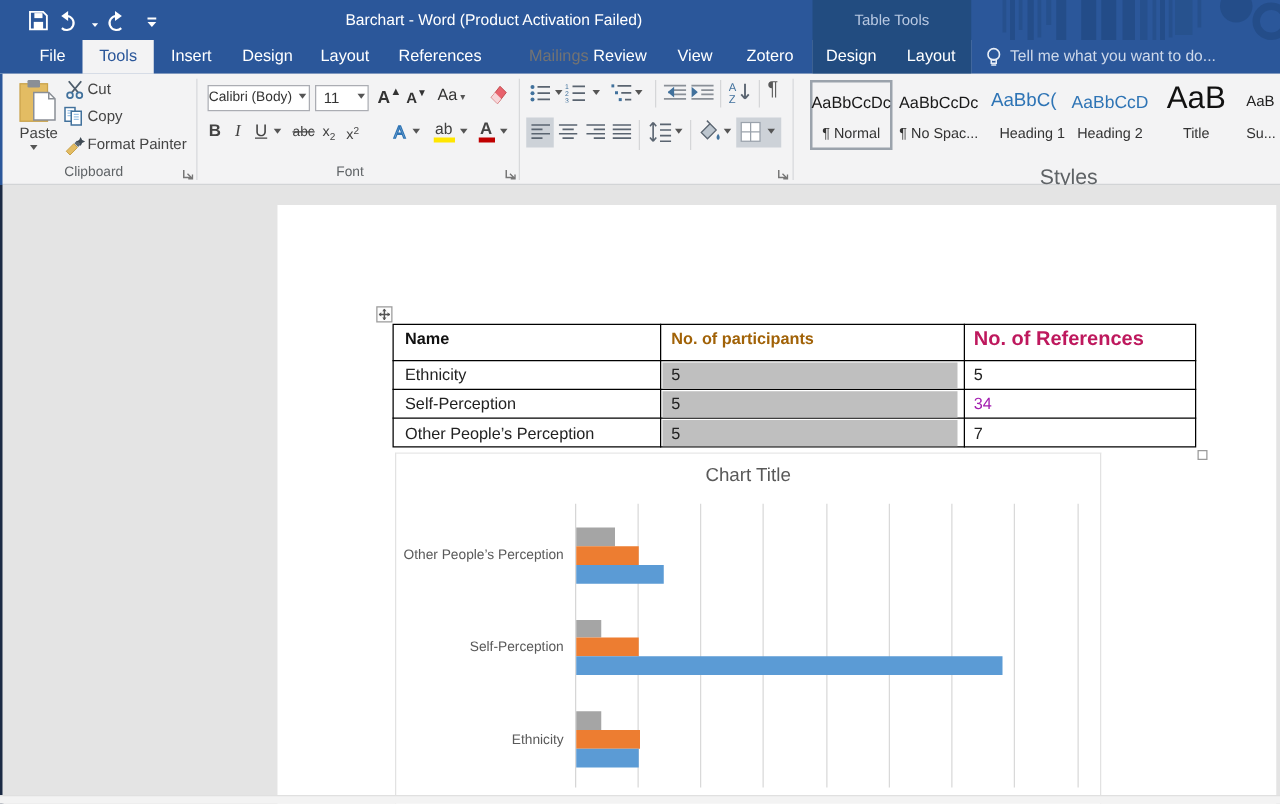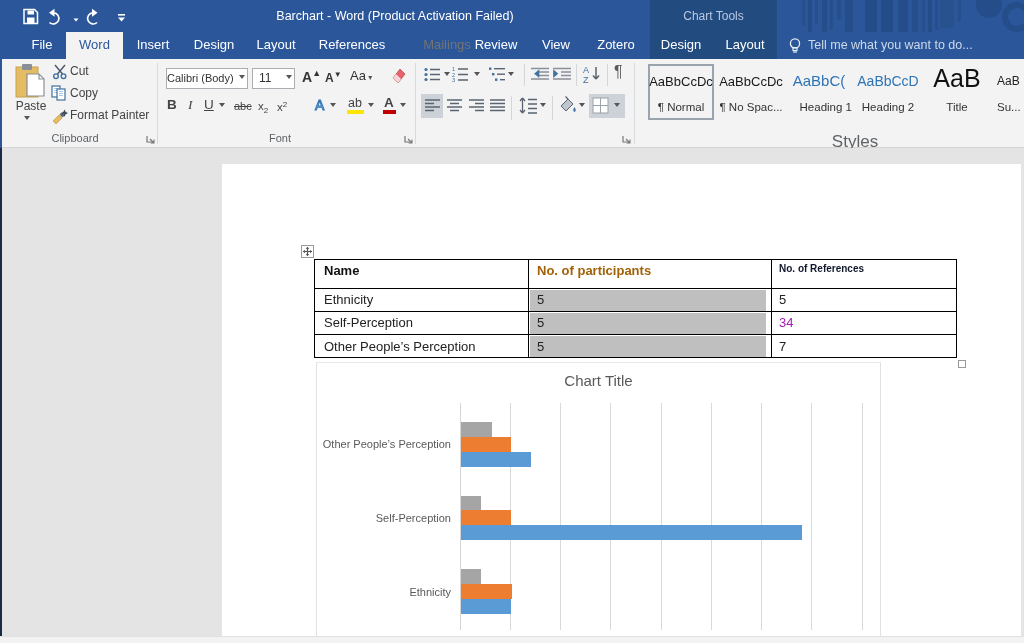--- a/index.html
+++ b/index.html
@@ -46,28 +46,28 @@
   <path d="M71 5.8 a5.6 5.6 0 1 0 4 9.7" fill="none" stroke="#fff" stroke-width="1.7"></path>
   <path d="M70 1.8 l5.5 4 -5.5 4 z" fill="#fff"></path>
 
   <rect x="96" y="7" width="7" height="1.6" fill="#fff"></rect>
   <path d="M96 10.5 l7 0 -3.5 4 z" fill="#fff"></path>
 </svg>
 
 <div class="abs" style="left:0;top:0;width:790px;height:32px;line-height:32px;text-align:center;color:#ffffff;font-size:12.5px;">Barchart - Word (Product Activation Failed)</div>
 
 <div class="abs" style="left:650px;top:0;width:127px;height:59px;background:#224c80;"></div>
-<div class="abs" style="left:650px;top:4px;width:127px;height:24px;line-height:24px;text-align:center;color:#b9c9e2;font-size:12px;">Chart Tools</div>
+<div class="abs" style="left:650px;top:4px;width:127px;height:24px;line-height:24px;text-align:center;color:#b9c9e2;font-size:12px;">Table Tools</div>
 
 <div class="abs" style="left:0;top:32px;width:650px;height:27px;background:#2b579a;"></div>
 <div class="abs" style="left:777px;top:32px;width:247px;height:27px;background:#2b579a;"></div>
 <div class="abs" style="left:650px;top:32px;width:127px;height:27px;background:#224c80;"></div>
 
 <div class="abs" style="top:32px;left:14px;width:56px;height:27px;line-height:26px;text-align:center;color:#fff;font-size:13px;">File</div>
-<div class="abs" style="top:32px;left:66px;width:57px;height:27px;line-height:26px;text-align:center;color:#2b579a;font-size:13px;background:#f3f3f4;">Word</div>
+<div class="abs" style="top:32px;left:66px;width:57px;height:27px;line-height:26px;text-align:center;color:#2b579a;font-size:13px;background:#f3f3f4;">Tools</div>
 <div class="abs" style="top:32px;left:128px;width:50px;height:27px;line-height:26px;text-align:center;color:#fff;font-size:13px;">Insert</div>
 <div class="abs" style="top:32px;left:188px;width:52px;height:27px;line-height:26px;text-align:center;color:#fff;font-size:13px;">Design</div>
 <div class="abs" style="top:32px;left:250px;width:52px;height:27px;line-height:26px;text-align:center;color:#fff;font-size:13px;">Layout</div>
 <div class="abs" style="top:32px;left:312px;width:80px;height:27px;line-height:26px;text-align:center;color:#fff;font-size:13px;">References</div>
 <div class="abs" style="top:32px;left:415px;width:64px;height:27px;line-height:26px;text-align:center;color:#737373;font-size:13px;">Mailings</div>
 <div class="abs" style="top:32px;left:468px;width:56px;height:27px;line-height:26px;text-align:center;color:#fff;font-size:13px;">Review</div>
 <div class="abs" style="top:32px;left:532px;width:48px;height:27px;line-height:26px;text-align:center;color:#fff;font-size:13px;">View</div>
 <div class="abs" style="top:32px;left:588px;width:56px;height:27px;line-height:26px;text-align:center;color:#fff;font-size:13px;">Zotero</div>
 <div class="abs" style="top:32px;left:655px;width:52px;height:27px;line-height:26px;text-align:center;color:#fff;font-size:13px;">Design</div>
 <div class="abs" style="top:32px;left:718px;width:54px;height:27px;line-height:26px;text-align:center;color:#fff;font-size:13px;">Layout</div>
@@ -272,21 +272,21 @@
 <div class="abs" style="left:314px;top:334px;width:643px;height:1.4px;background:#000;"></div>
 <div class="abs" style="left:528px;top:259px;width:1.4px;height:99px;background:#000;"></div>
 <div class="abs" style="left:771px;top:259px;width:1.4px;height:99px;background:#000;"></div>
 
 <div class="abs" style="left:530px;top:290px;width:236px;height:21px;background:#bfbfbf;"></div>
 <div class="abs" style="left:530px;top:313px;width:236px;height:21px;background:#bfbfbf;"></div>
 <div class="abs" style="left:530px;top:336px;width:236px;height:21px;background:#bfbfbf;"></div>
 
 <div class="abs" style="left:324px;top:263px;color:#111;font-size:13px;font-weight:bold;">Name</div>
 <div class="abs" style="left:537px;top:263px;color:#a16207;font-size:13px;font-weight:bold;">No. of participants</div>
-<div class="abs" style="left:779px;top:263px;color:#0f172a;font-size:10px;font-weight:bold;">No. of References</div>
+<div class="abs" style="left:779px;top:263px;color:#be185d;font-size:16px;font-weight:bold;">No. of References</div>
 <div class="abs" style="left:324px;top:292px;color:#222;font-size:13px;">Ethnicity</div>
 <div class="abs" style="left:537px;top:292px;color:#222;font-size:13px;">5</div>
 <div class="abs" style="left:779px;top:292px;color:#222;font-size:13px;">5</div>
 <div class="abs" style="left:324px;top:315px;color:#222;font-size:13px;">Self-Perception</div>
 <div class="abs" style="left:537px;top:315px;color:#222;font-size:13px;">5</div>
 <div class="abs" style="left:779px;top:315px;color:#a21caf;font-size:13px;">34</div>
 <div class="abs" style="left:324px;top:339px;color:#222;font-size:13px;">Other People’s Perception</div>
 <div class="abs" style="left:537px;top:339px;color:#222;font-size:13px;">5</div>
 <div class="abs" style="left:779px;top:339px;color:#222;font-size:13px;">7</div>
 

